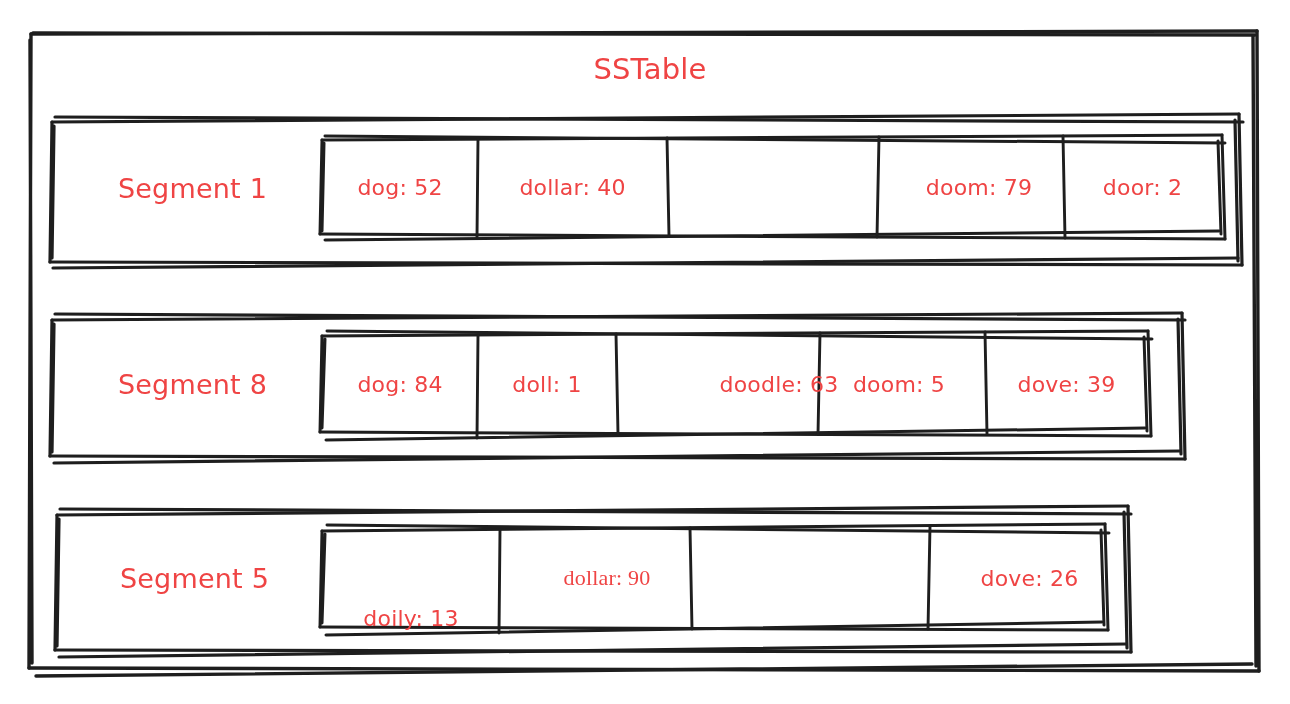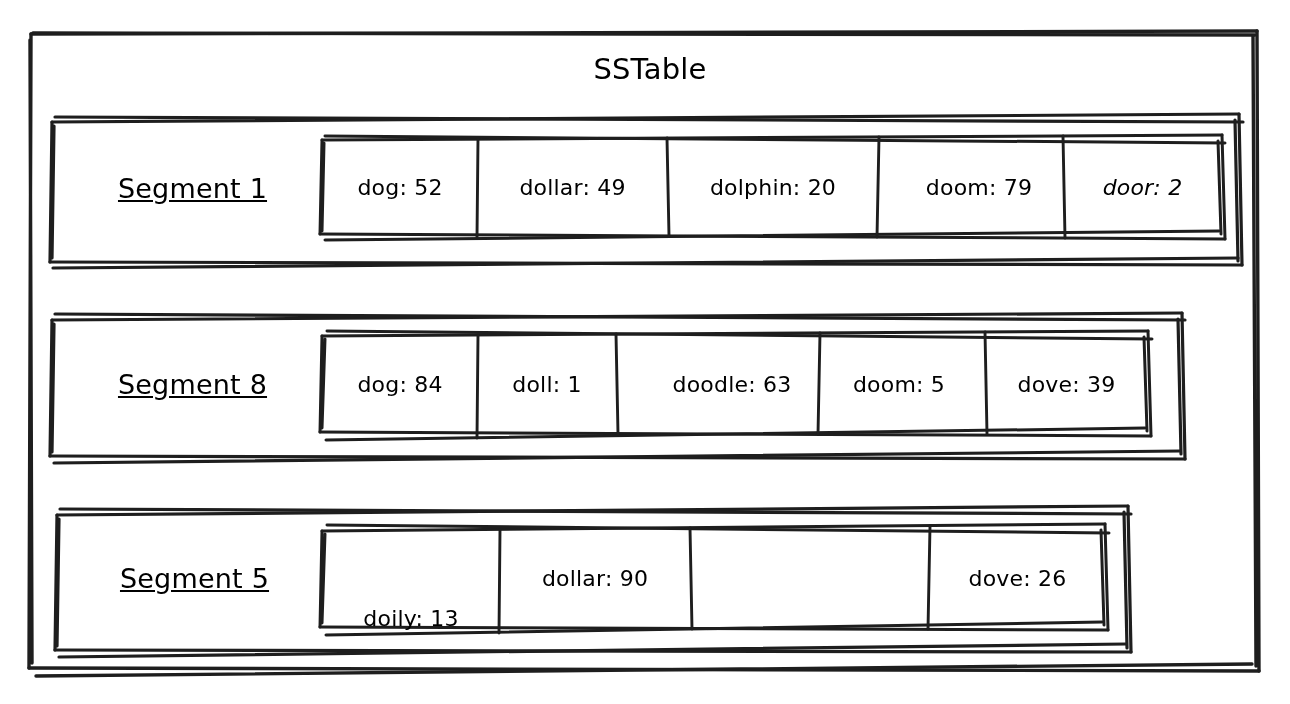--- a/index.html
+++ b/index.html
@@ -20,35 +20,34 @@
   }
   #sketch {
     position: absolute;
     left: 0;
     top: 0;
     width: 1290px;
     height: 704px;
   }
   .lbl {
     position: absolute;
-    color: #000000;
+    color: #ef4444;
     font-family: "DejaVu Sans", sans-serif;
     white-space: nowrap;
     display: flex;
     align-items: center;
     justify-content: center;
     letter-spacing: 0.2px;
     user-select: none;
   }
   .title-lbl {
     font-size: 29px;
   }
   .seg-lbl {
     font-size: 27px;
-    text-decoration: underline;
   }
   .cell-lbl {
     font-size: 22px;
   }
   .hit {
     position: absolute;
     background: transparent;
   }
 </style>
 </head>
@@ -142,35 +141,34 @@
         <path d="M930,526 L928,629"></path>
       </g>
 
     </g>
   </svg>
 
   <div class="lbl title-lbl" style="left:480px; top:50px; width:340px; height:38px;">SSTable</div>
 
   <div class="lbl seg-lbl" style="left:80px; top:168px; width:225px; height:40px;">Segment 1</div>
   <div class="lbl cell-lbl" style="left:322px; top:166px; width:156px; height:42px;">dog: 52</div>
-  <div class="lbl cell-lbl" style="left:478px; top:166px; width:189px; height:42px;">dollar: 49</div>
-  <div class="lbl cell-lbl" style="left:667px; top:166px; width:212px; height:42px;">dolphin: 20</div>
+  <div class="lbl cell-lbl" style="left:478px; top:166px; width:189px; height:42px;">dollar: 40</div>
   <div class="lbl cell-lbl" style="left:879px; top:166px; width:200px; height:42px;">doom: 79</div>
-  <div class="lbl cell-lbl" style="left:1063px; top:166px; width:159px; height:42px;font-style:italic;">door: 2</div>
+  <div class="lbl cell-lbl" style="left:1063px; top:166px; width:159px; height:42px;">door: 2</div>
 
   <div class="lbl seg-lbl" style="left:80px; top:364px; width:225px; height:40px;">Segment 8</div>
   <div class="lbl cell-lbl" style="left:322px; top:363px; width:156px; height:42px;">dog: 84</div>
   <div class="lbl cell-lbl" style="left:478px; top:363px; width:138px; height:42px;">doll: 1</div>
-  <div class="lbl cell-lbl" style="left:616px; top:363px; width:232px; height:42px;">doodle: 63</div>
+  <div class="lbl cell-lbl" style="left:616px; top:363px; width:232px; height:42px;padding-left:47px;">doodle: 63</div>
   <div class="lbl cell-lbl" style="left:820px; top:363px; width:158px; height:42px;">doom: 5</div>
   <div class="lbl cell-lbl" style="left:985px; top:363px; width:163px; height:42px;">dove: 39</div>
 
   <div class="lbl seg-lbl" style="left:82px; top:558px; width:225px; height:40px;">Segment 5</div>
   <div class="lbl cell-lbl" style="left:322px; top:557px; width:178px; height:42px;margin-top:40px;">doily: 13</div>
-  <div class="lbl cell-lbl" style="left:500px; top:557px; width:190px; height:42px;">dollar: 90</div>
-  <div class="lbl cell-lbl" style="left:930px; top:557px; width:175px; height:42px;">dove: 26</div>
+  <div class="lbl cell-lbl" style="left:512px; top:557px; width:190px; height:42px;font-family:Liberation Serif, serif;">dollar: 90</div>
+  <div class="lbl cell-lbl" style="left:930px; top:557px; width:175px; height:42px;padding-left:12px;">dove: 26</div>
 
   <div class="hit" style="left:29px; top:31px; width:1230px; height:641px;"></div>
   <div class="hit" style="left:50px; top:114px; width:1192px; height:152px;"></div>
   <div class="hit" style="left:50px; top:313px; width:1135px; height:148px;"></div>
   <div class="hit" style="left:55px; top:506px; width:1076px; height:148px;"></div>
 
 </div>
 
 </body></html>

